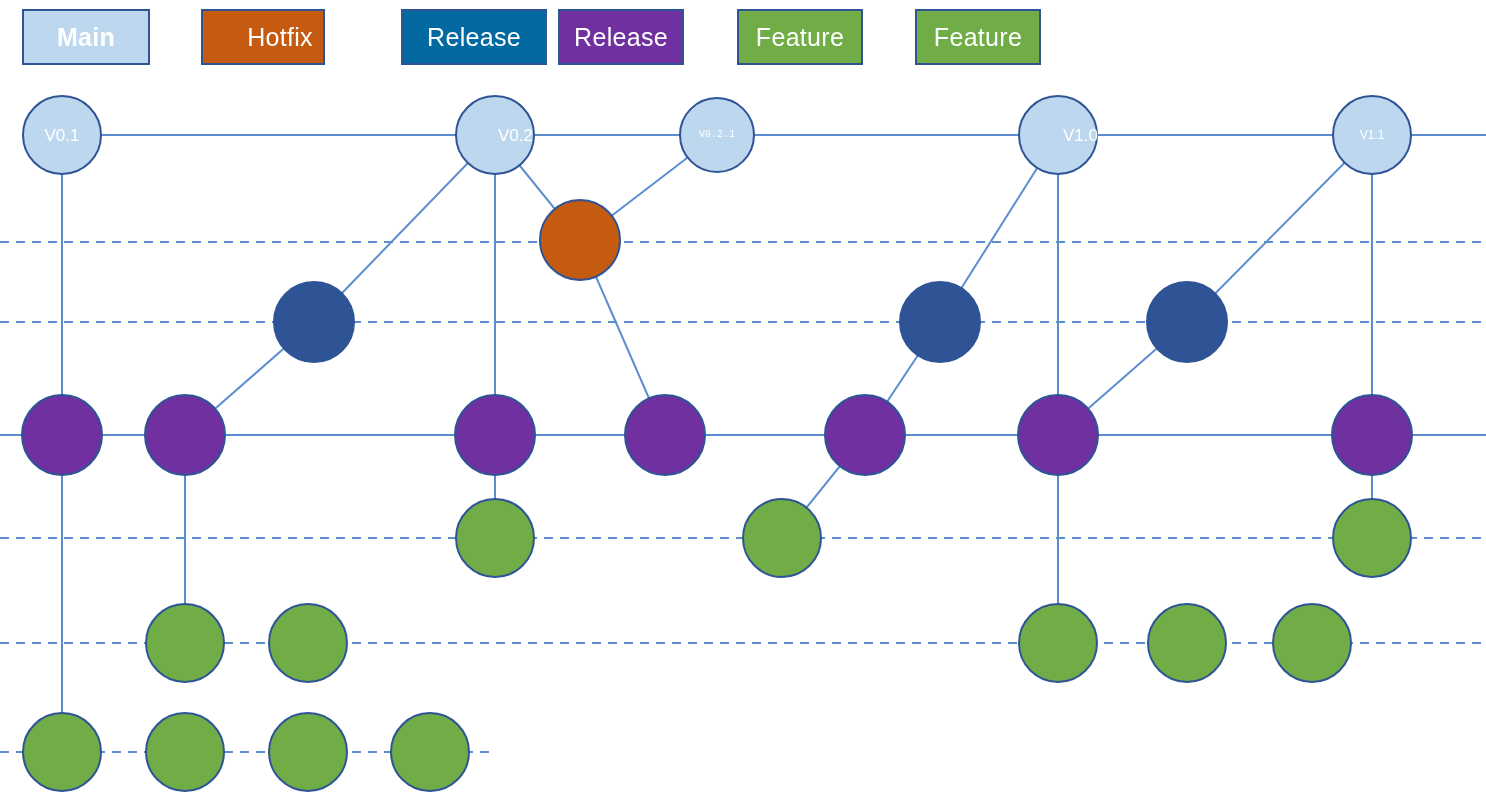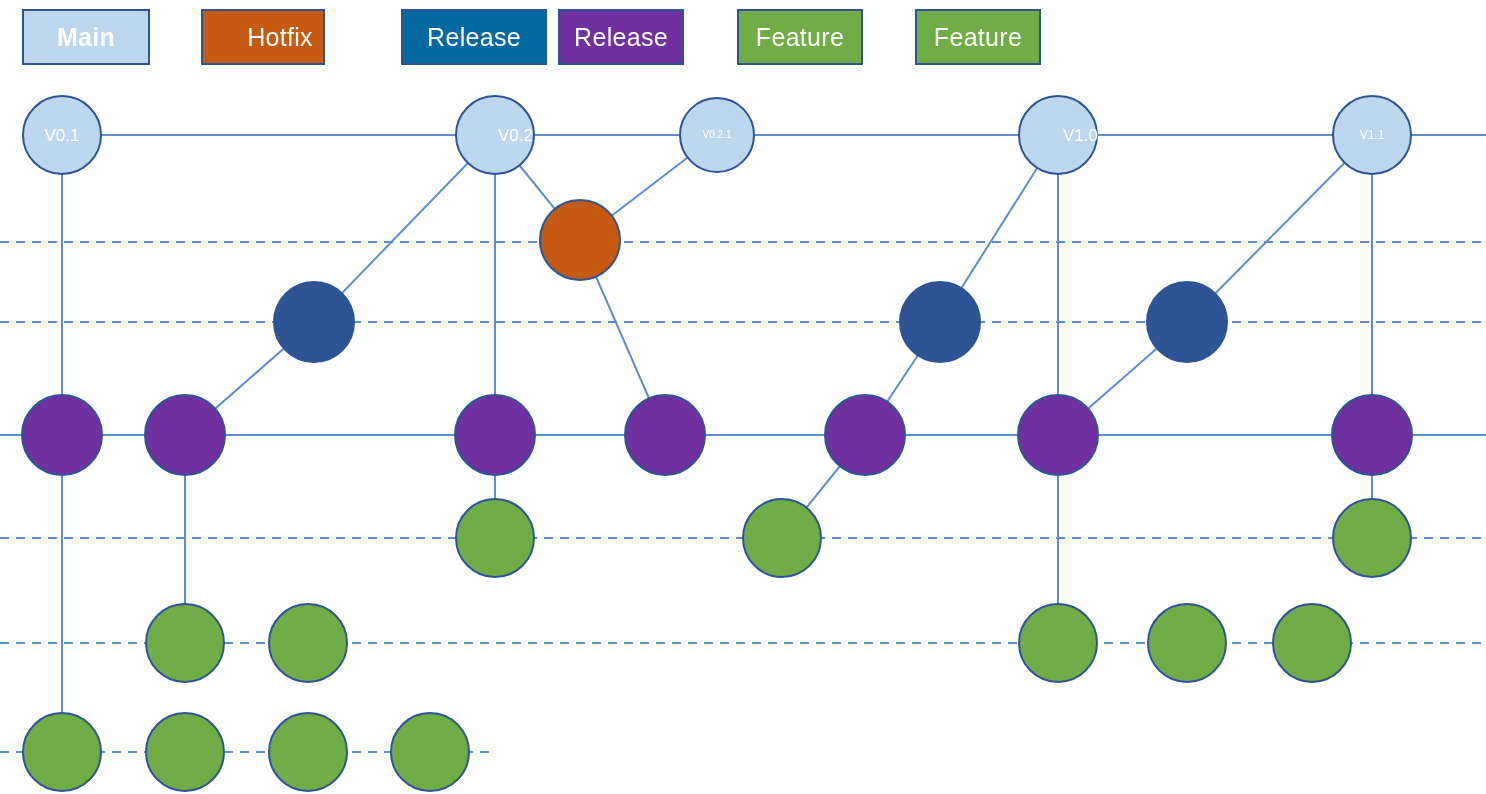--- a/index.html
+++ b/index.html
@@ -73,21 +73,21 @@
         <span>Feature</span>
       </div>
     </div>
   <div id="node-layer">
       <div class="node" style="left: 22px; top: 95px; width: 80px; height: 80px; background: rgb(189, 215, 238); text-align: right;">
         <span class="node-label" style="font-size: 17px;">V0.1</span>
       </div>
       <div class="node" style="left: 455px; top: 95px; width: 80px; height: 80px; background: rgb(189, 215, 238);">
         <span class="node-label" style="font-size: 17px; margin-left: 41px;">V0.2</span>
       </div>
-      <div class="node" style="left: 679px; top: 97px; width: 76px; height: 76px; background: rgb(189, 215, 238);">
+      <div class="node" style="left: 679px; top: 97px; width: 76px; height: 76px; background: rgb(189, 215, 238); font-family: Liberation Mono, monospace;">
         <span class="node-label" style="font-size: 10px;">V0.2.1</span>
       </div>
       <div class="node" style="left: 1018px; top: 95px; width: 80px; height: 80px; background: rgb(189, 215, 238);">
         <span class="node-label" style="font-size: 17px; margin-left: 45px;">V1.0</span>
       </div>
       <div class="node" style="left: 1332px; top: 95px; width: 80px; height: 80px; background: rgb(189, 215, 238);">
         <span class="node-label" style="font-size: 12px;">V1.1</span>
       </div>
       <div class="node" style="left: 539px; top: 199px; width: 82px; height: 82px; background: rgb(197, 90, 17);"></div>
       <div class="node" style="left: 273px; top: 281px; width: 82px; height: 82px; background: rgb(46, 84, 150);"></div>

